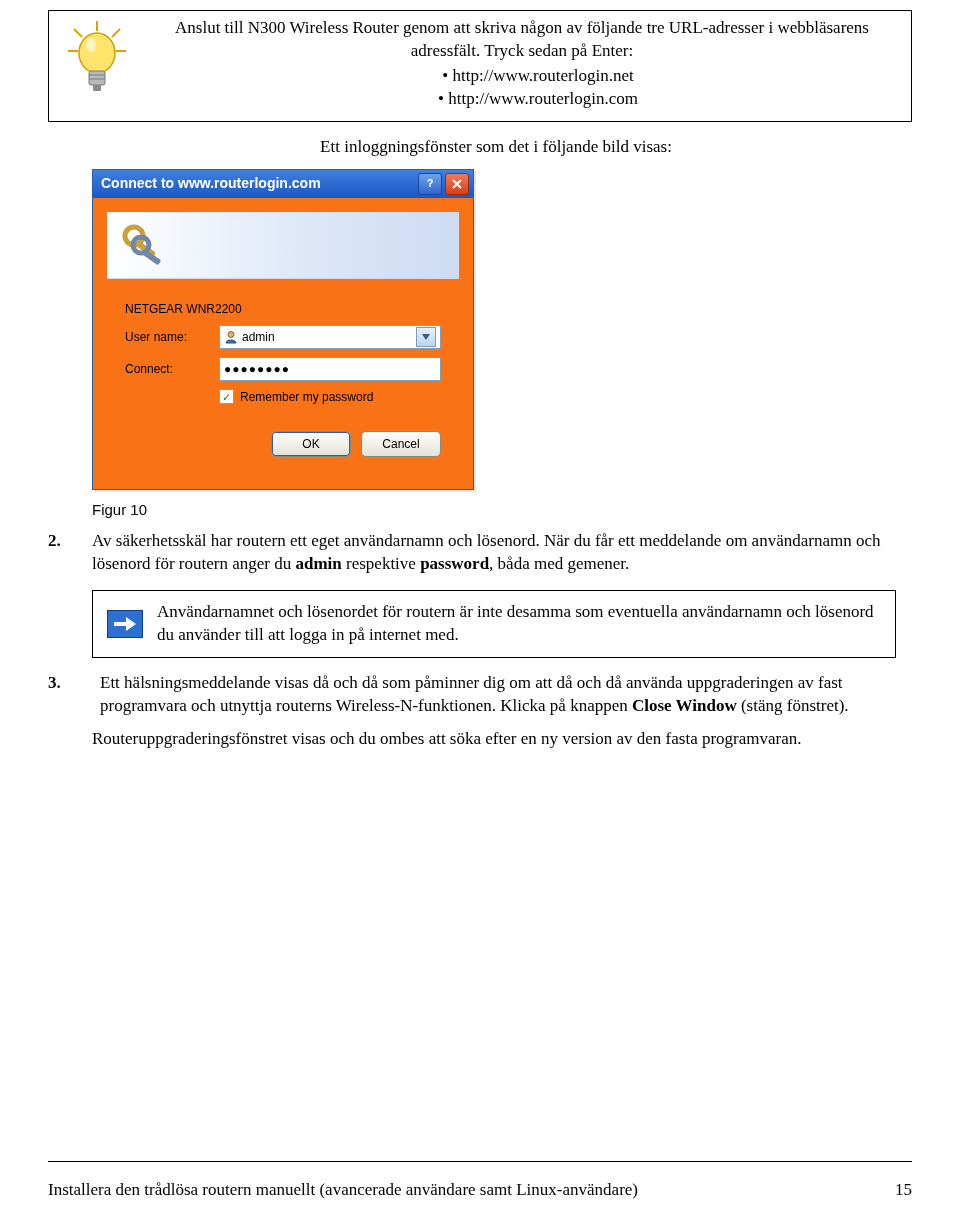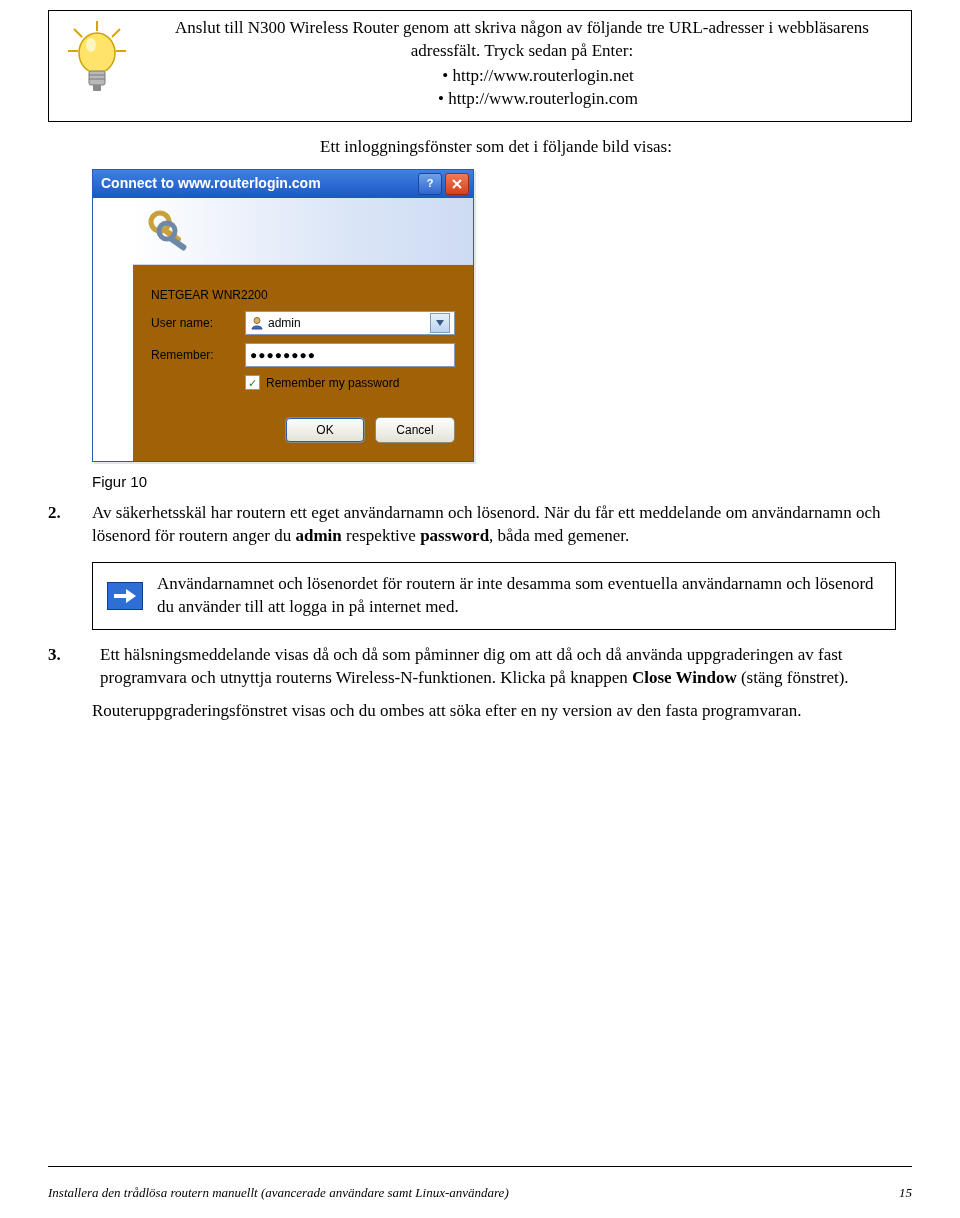--- a/index.html
+++ b/index.html
@@ -84,23 +84,22 @@
   .dlg-title { flex: 1; font-weight: bold; font-size: 14px; }
   .dlg-btns { display: flex; gap: 3px; }
   .dlg-btn {
     width: 22px; height: 20px; border: 1px solid #1846a0; border-radius: 3px;
     background: linear-gradient(to bottom, #6fa2ea, #2f66cf);
     display:flex; align-items:center; justify-content:center; color:#fff; font-weight:bold;
     font-size: 11px;
   }
   .dlg-btn.close { background: linear-gradient(to bottom, #f07b5a, #d6401a); border-color:#a22a0a; }
   .dlg-body {
-    background: #a16207;
-    padding: 0;
-    margin-left: 40px;
+    background: #f97316;
+    padding: 14px;
   }
   .dlg-banner {
     height: 66px;
     background: linear-gradient(to right, #ffffff 0%, #dce6f7 60%, #cddbf3 100%);
     border-bottom: 1px solid #cbd6ea;
     display:flex; align-items:center; padding-left: 12px;
   }
   .dlg-content { padding: 14px 18px 18px 18px; }
   .row { display:flex; align-items:center; margin: 8px 0; }
   .row .lbl { width: 94px; }
@@ -134,22 +133,21 @@
   .xp-button.default { box-shadow: 0 0 0 1px #2a5db0 inset; }
 
   
   .footer {
     position: absolute;
     bottom: 18px;
     left: 48px; right: 48px;
     border-top: 1px solid #000;
     padding-top: 17px;
     display:flex; justify-content:space-between;
-    font-size: 13px;
-    font-style: italic;
+    font-size: 17px;
   }
 </style>
 </head>
 <body>
 
 <div class="page">
 
   <div class="tip-box">
     <div class="tip-icon-cell">
       <div class="bulb-wrap">
@@ -217,21 +215,21 @@
             </svg>
             <span style="margin-left:4px">admin</span>
             <div class="drop">
               <svg width="8" height="6" viewBox="0 0 8 6">
                   <path d="M0 0 L8 0 L4 6 Z" fill="#3a5a8a"></path>
                 </svg>
             </div>
           </div>
         </div>
         <div class="row">
-          <span class="lbl">Remember:</span>
+          <span class="lbl">Connect:</span>
           <div class="xp-input">
             <span style="letter-spacing:1px">●●●●●●●●</span>
           </div>
         </div>
         <div class="xp-check">
           <div class="box">✓</div>
           <span>Remember my password</span>
         </div>
         <div class="dlg-buttons">
           <div class="xp-button default">OK</div>

